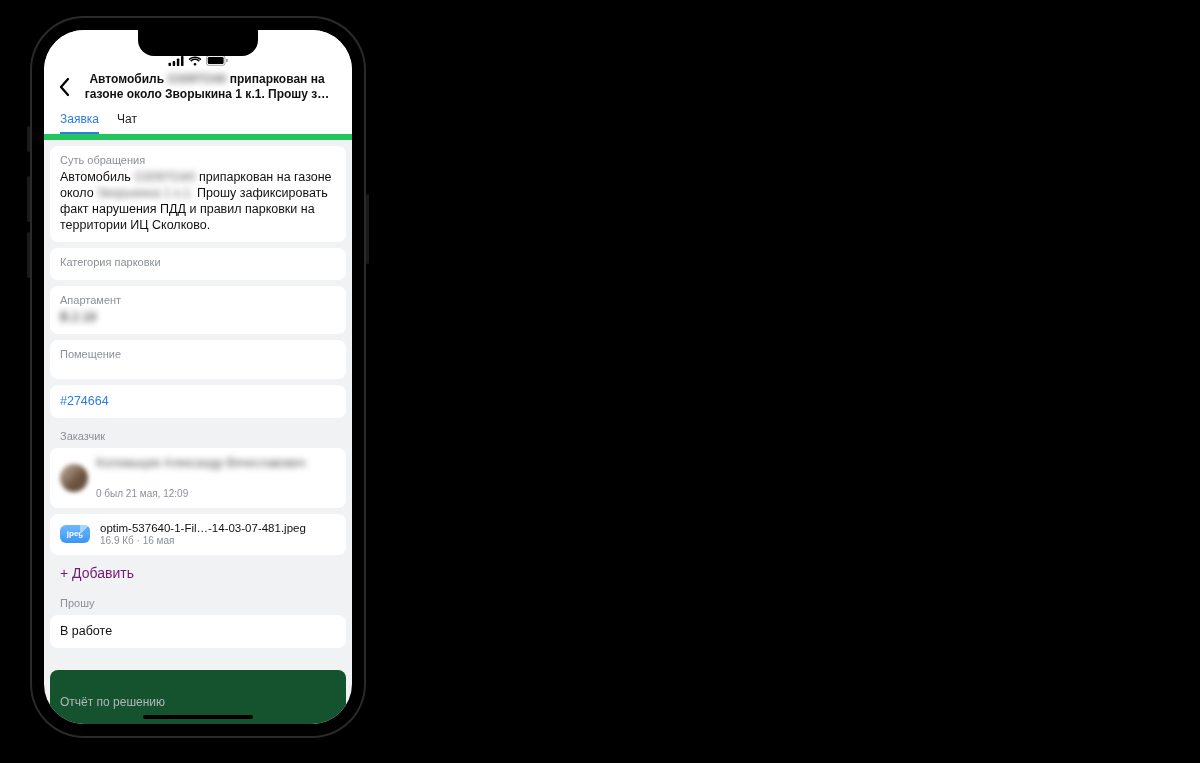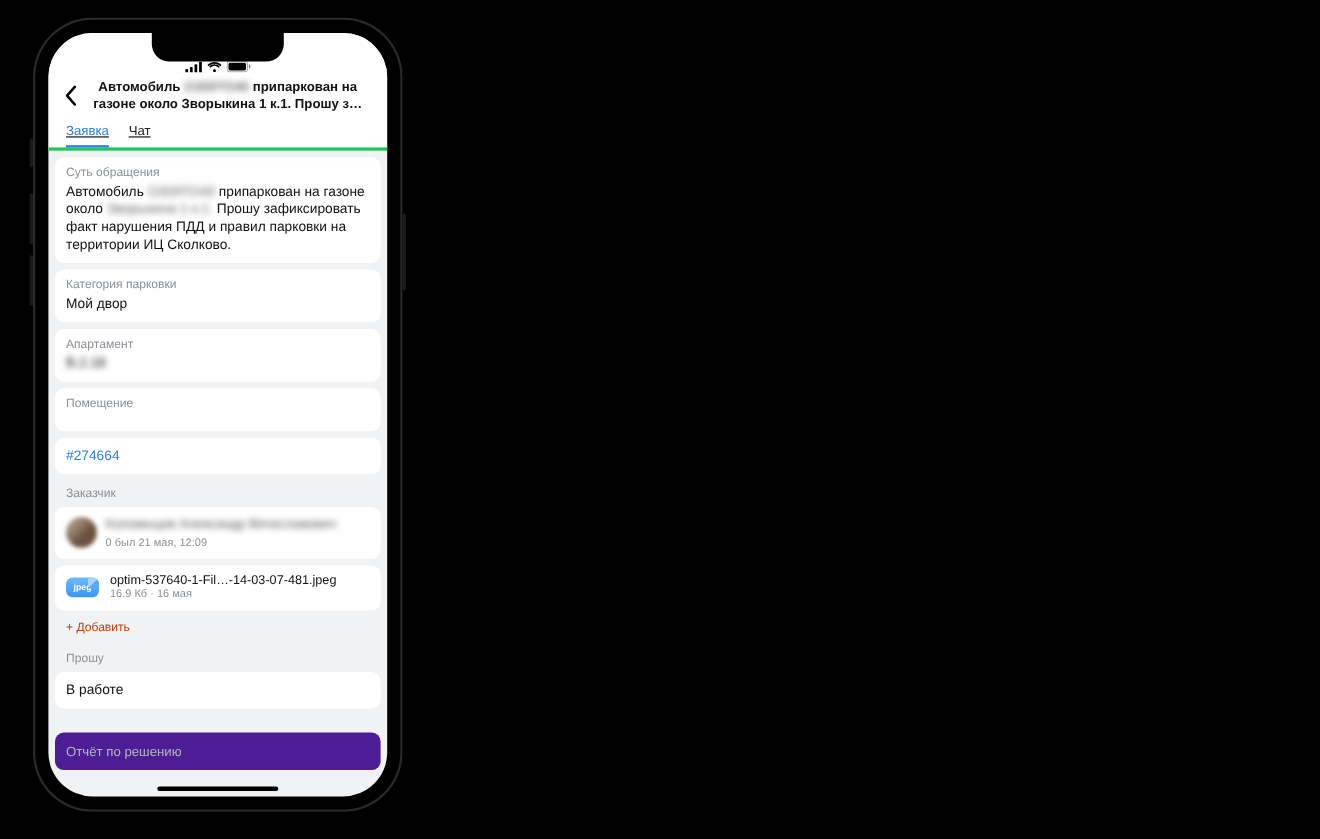--- a/index.html
+++ b/index.html
@@ -73,21 +73,21 @@
     flex-direction: column;
   }
   .status-left { display: flex; align-items: center; gap: 3px; }
   .status-right { display: flex; align-items: center; gap: 4px; }
   .icon-svg { display: block; }
   
   .header {
     background: #fff;
     padding: 4px 10px 0 10px;
     position: relative;
-    border-bottom: 3px solid #22c55e;
+    border-bottom: 6px solid #22c55e;
   }
   .header-row {
     display: flex;
     align-items: flex-start;
   }
   .back-chevron {
     flex: 0 0 22px;
     height: 34px;
     display: flex;
     align-items: center;
@@ -104,21 +104,20 @@
     padding: 2px 6px 6px 0;
   }
   .blurred {
     filter: blur(3px);
     color: #777;
   }
   .tabs {
     display: flex;
     gap: 18px;
     padding: 4px 6px 0 6px;
-    text-decoration: underline;
   }
   .tab {
     font-size: 12px;
     padding-bottom: 6px;
     color: #222;
     cursor: pointer;
   }
   .tab.active {
     color: #2a7de1;
     border-bottom: 2px solid #2a7de1;
@@ -158,21 +157,21 @@
   .avatar {
     width: 28px;
     height: 28px;
     border-radius: 50%;
     background: linear-gradient(135deg,#c9b8a8,#6b5240 60%);
     filter: blur(2px);
     flex: 0 0 28px;
   }
   .customer-text { flex: 1; }
   .customer-name { font-size: 12px; color: #555; filter: blur(3px); line-height: 14px; }
-  .customer-sub { font-size: 10px; color: #8b9096; margin-top: 5px; }
+  .customer-sub { font-size: 10px; color: #8b9096; margin-top: 18px; }
   .file-row {
     display: flex;
     align-items: center;
     gap: 10px;
   }
   .file-icon {
     width: 30px;
     height: 18px;
     background: linear-gradient(180deg,#6fb8ff,#3a96f5);
     border-radius: 6px;
@@ -193,29 +192,29 @@
     top: 0; right: 0;
     width: 10px; height: 10px;
     background: linear-gradient(135deg,#a9d4ff 50%, #5aa9f7 50%);
     border-bottom-left-radius: 3px;
     border-top-right-radius: 6px;
   }
   .file-text { flex: 1; min-width: 0; }
   .file-name { font-size: 11.5px; color: #111; overflow: hidden; text-overflow: ellipsis; white-space: nowrap; }
   .file-sub { font-size: 10px; color: #8b9096; margin-top: 1px; }
   .add-link {
-    font-size: 11px;
-    color: #c2410c;
+    font-size: 14px;
+    color: #701a75;
     padding: 4px 10px 10px 10px;
   }
   .input-card {
-    background: #4c1d95;
+    background: #14532d;
     border-radius: 8px;
     margin: 0 6px 6px 6px;
-    padding: 10px 10px;
+    padding: 25px 10px;
     font-size: 12px;
     color: #b3b7bd;
   }
   .home-indicator {
     position: absolute;
     bottom: 5px;
     left: 50%;
     transform: translateX(-50%);
     width: 110px;
     height: 4px;
@@ -283,21 +282,20 @@
 
         <div class="card">
           <div class="label">Суть обращения</div>
           <div class="value">
             <span>Автомобиль </span><span class="value-blur-inline">О309ТО40</span><span> припаркован на газоне около </span><span class="value-blur-inline">Зворыкина 1 к.1.</span><span> Прошу зафиксировать факт нарушения ПДД и правил парковки на территории ИЦ Сколково.</span>
           </div>
         </div>
 
         <div class="card">
           <div class="label">Категория парковки</div>
-          <div class="value">Мой двор</div>
         </div>
 
         <div class="card">
           <div class="label">Апартамент</div>
           <div class="value blurred">В.2.18</div>
         </div>
 
         <div class="card" style="padding-bottom:16px">
           <div class="label">Помещение</div>
         </div>

